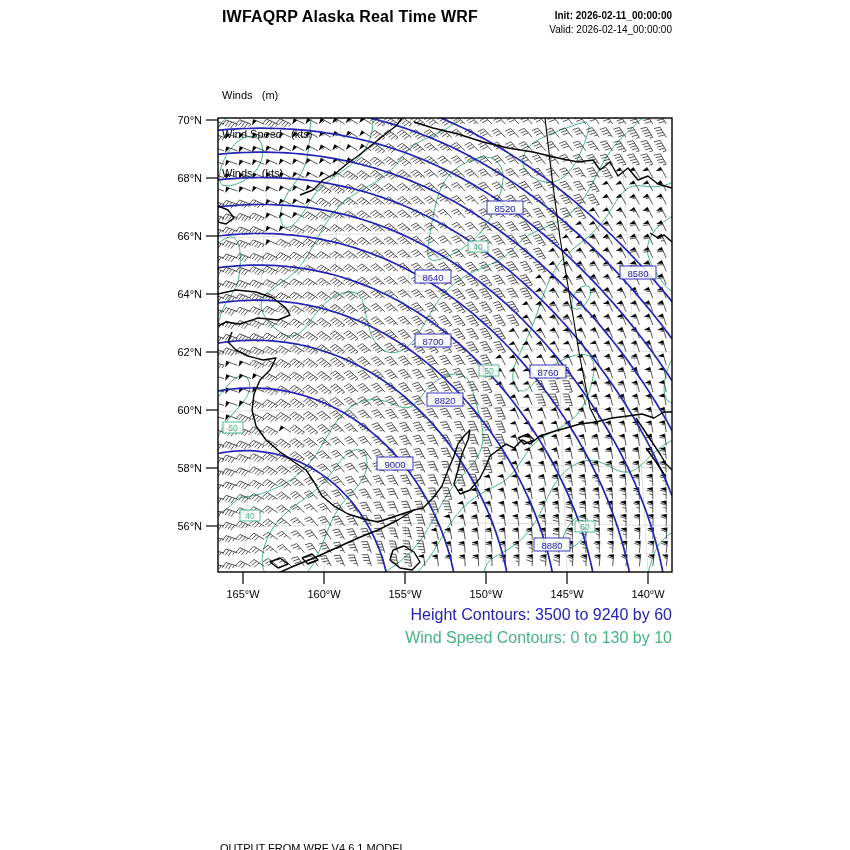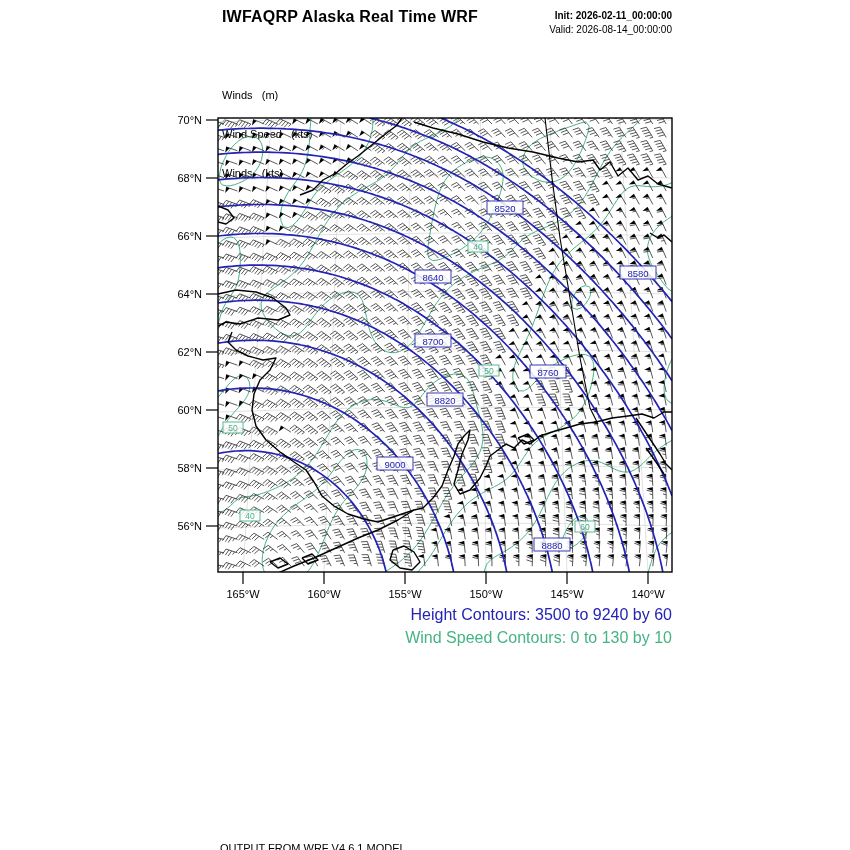--- a/index.html
+++ b/index.html
@@ -15,21 +15,21 @@
   #footer{left:220px;top:813px;font-size:11px;line-height:14px;white-space:pre;}
   svg text{font-family:"Liberation Sans",sans-serif;}
 </style>
 </head>
 <body>
 
 <div id="page">
   <div id="title" class="abs">IWFAQRP Alaska Real Time WRF</div>
   <div id="init-valid" class="abs">
     <div id="init-line">Init: 2026-02-11_00:00:00</div>
-    <div id="valid-line">Valid: 2026-08-14_00:00:00</div>
+    <div id="valid-line">Valid: 2026-02-14_00:00:00</div>
   </div>
 
   <div id="legend" class="abs">
     <div>Winds   (m)</div>
     <div>Wind Speed   (kts)</div>
     <div>Winds   (kts)</div>
   </div>
 
   <svg id="wx-svg" class="abs" style="left:0;top:0" width="850" height="850" viewBox="0 0 850 850">
       <defs>

